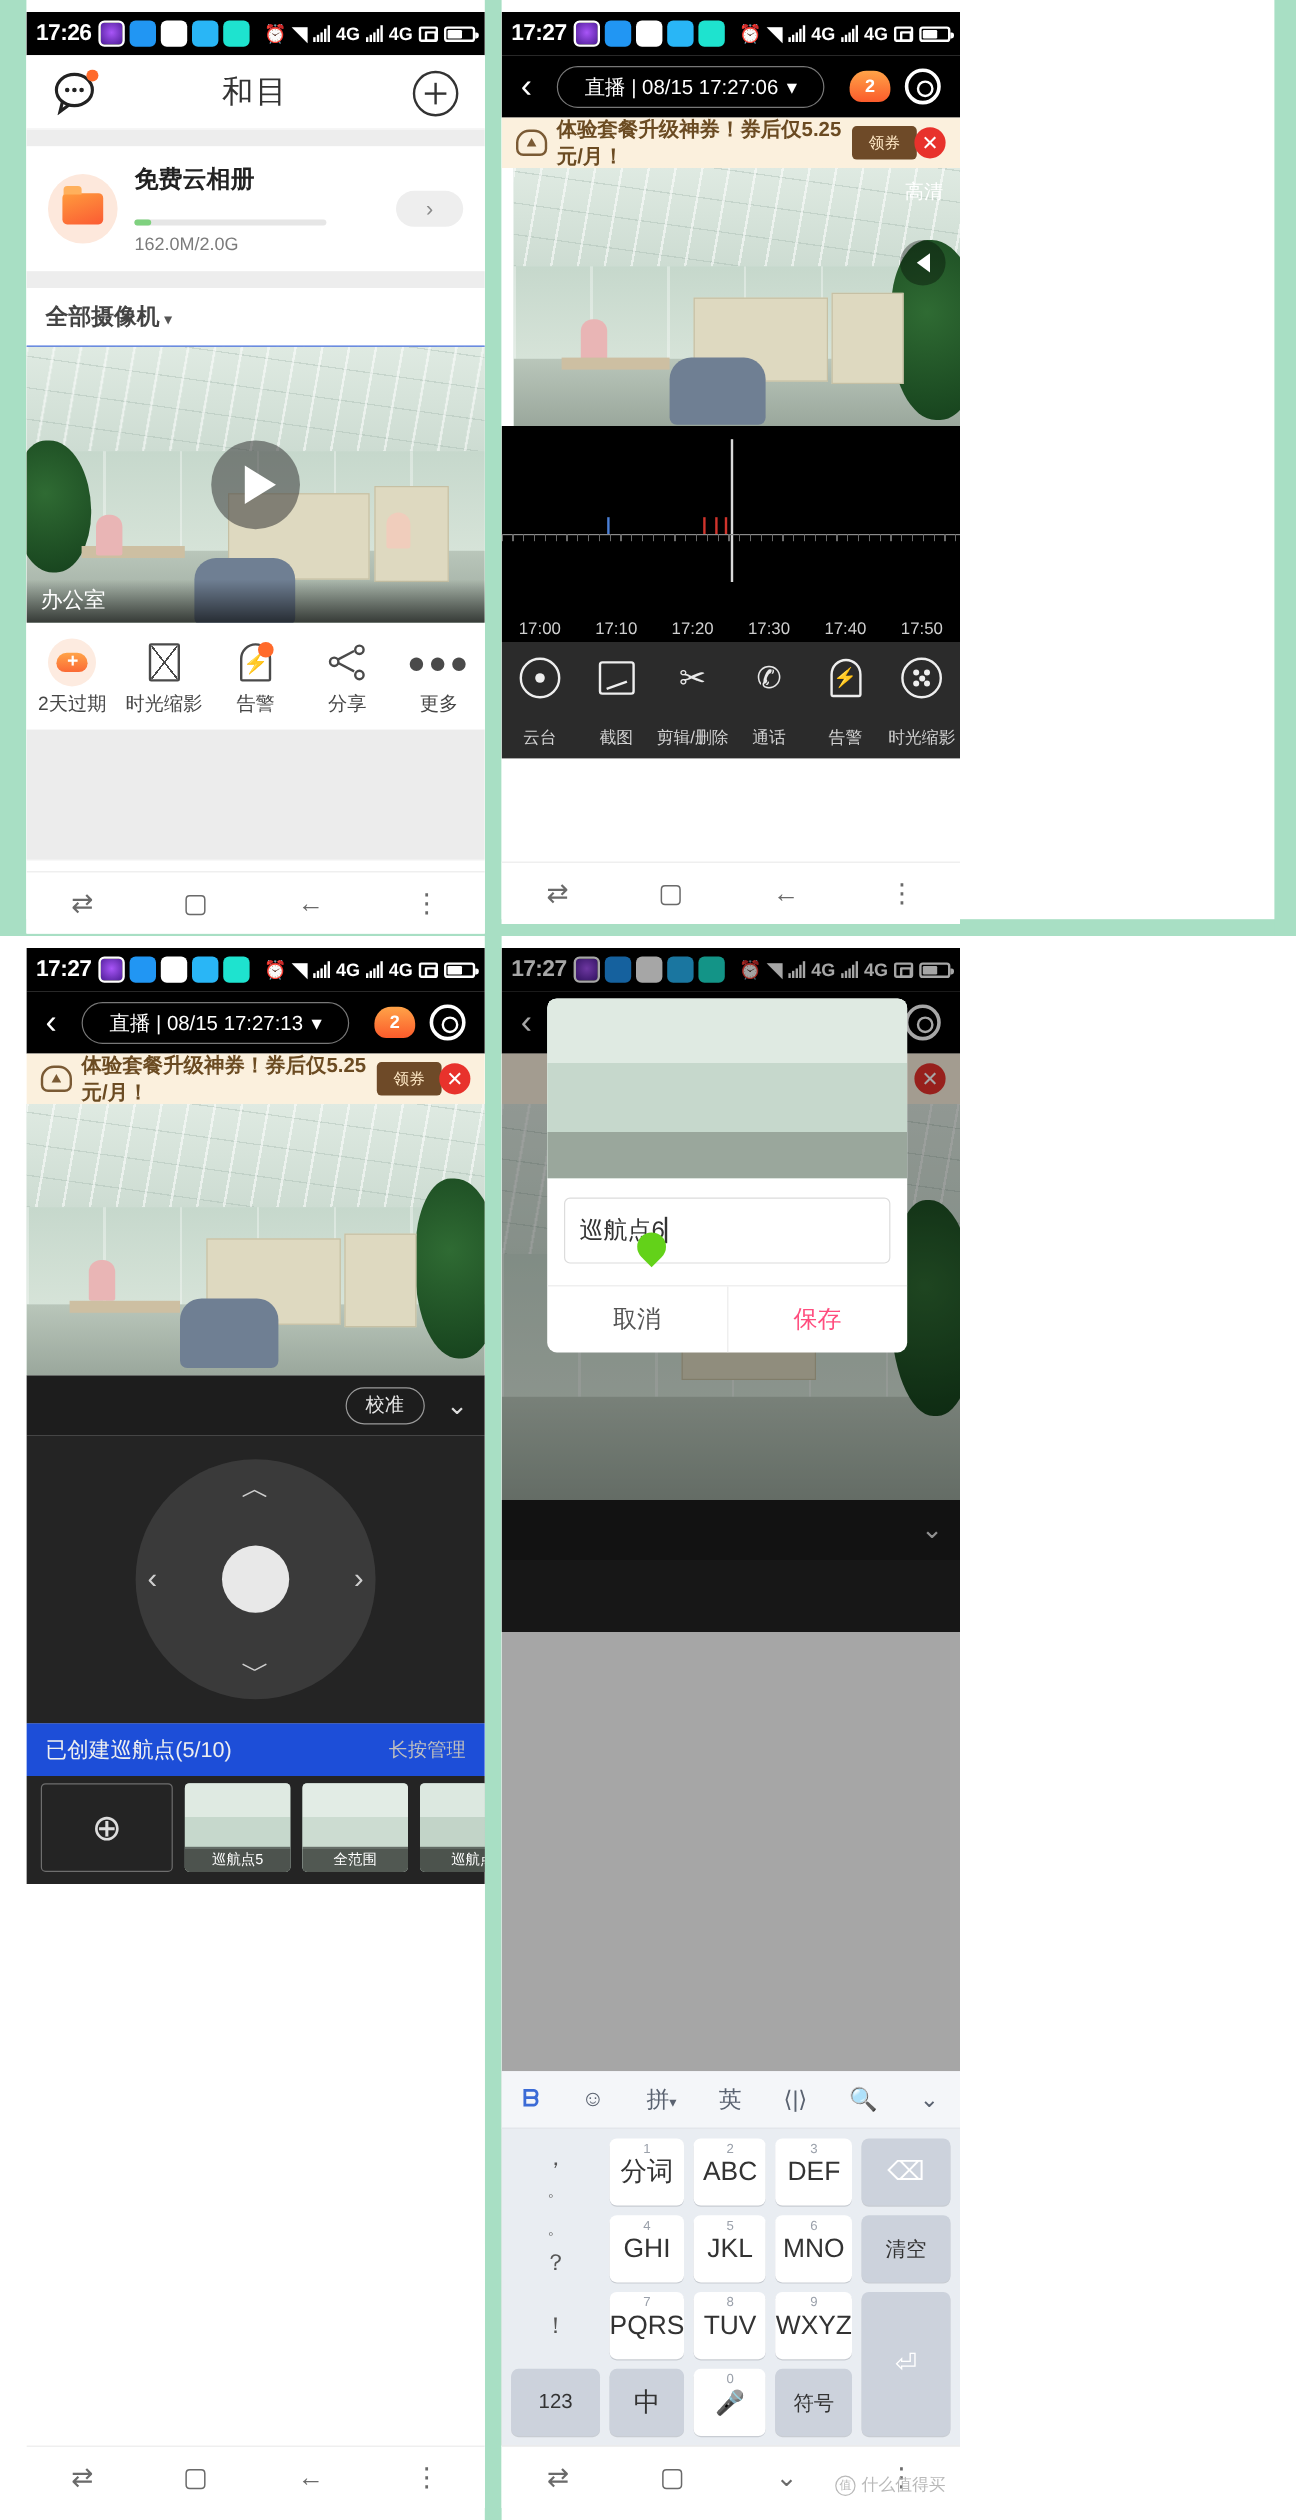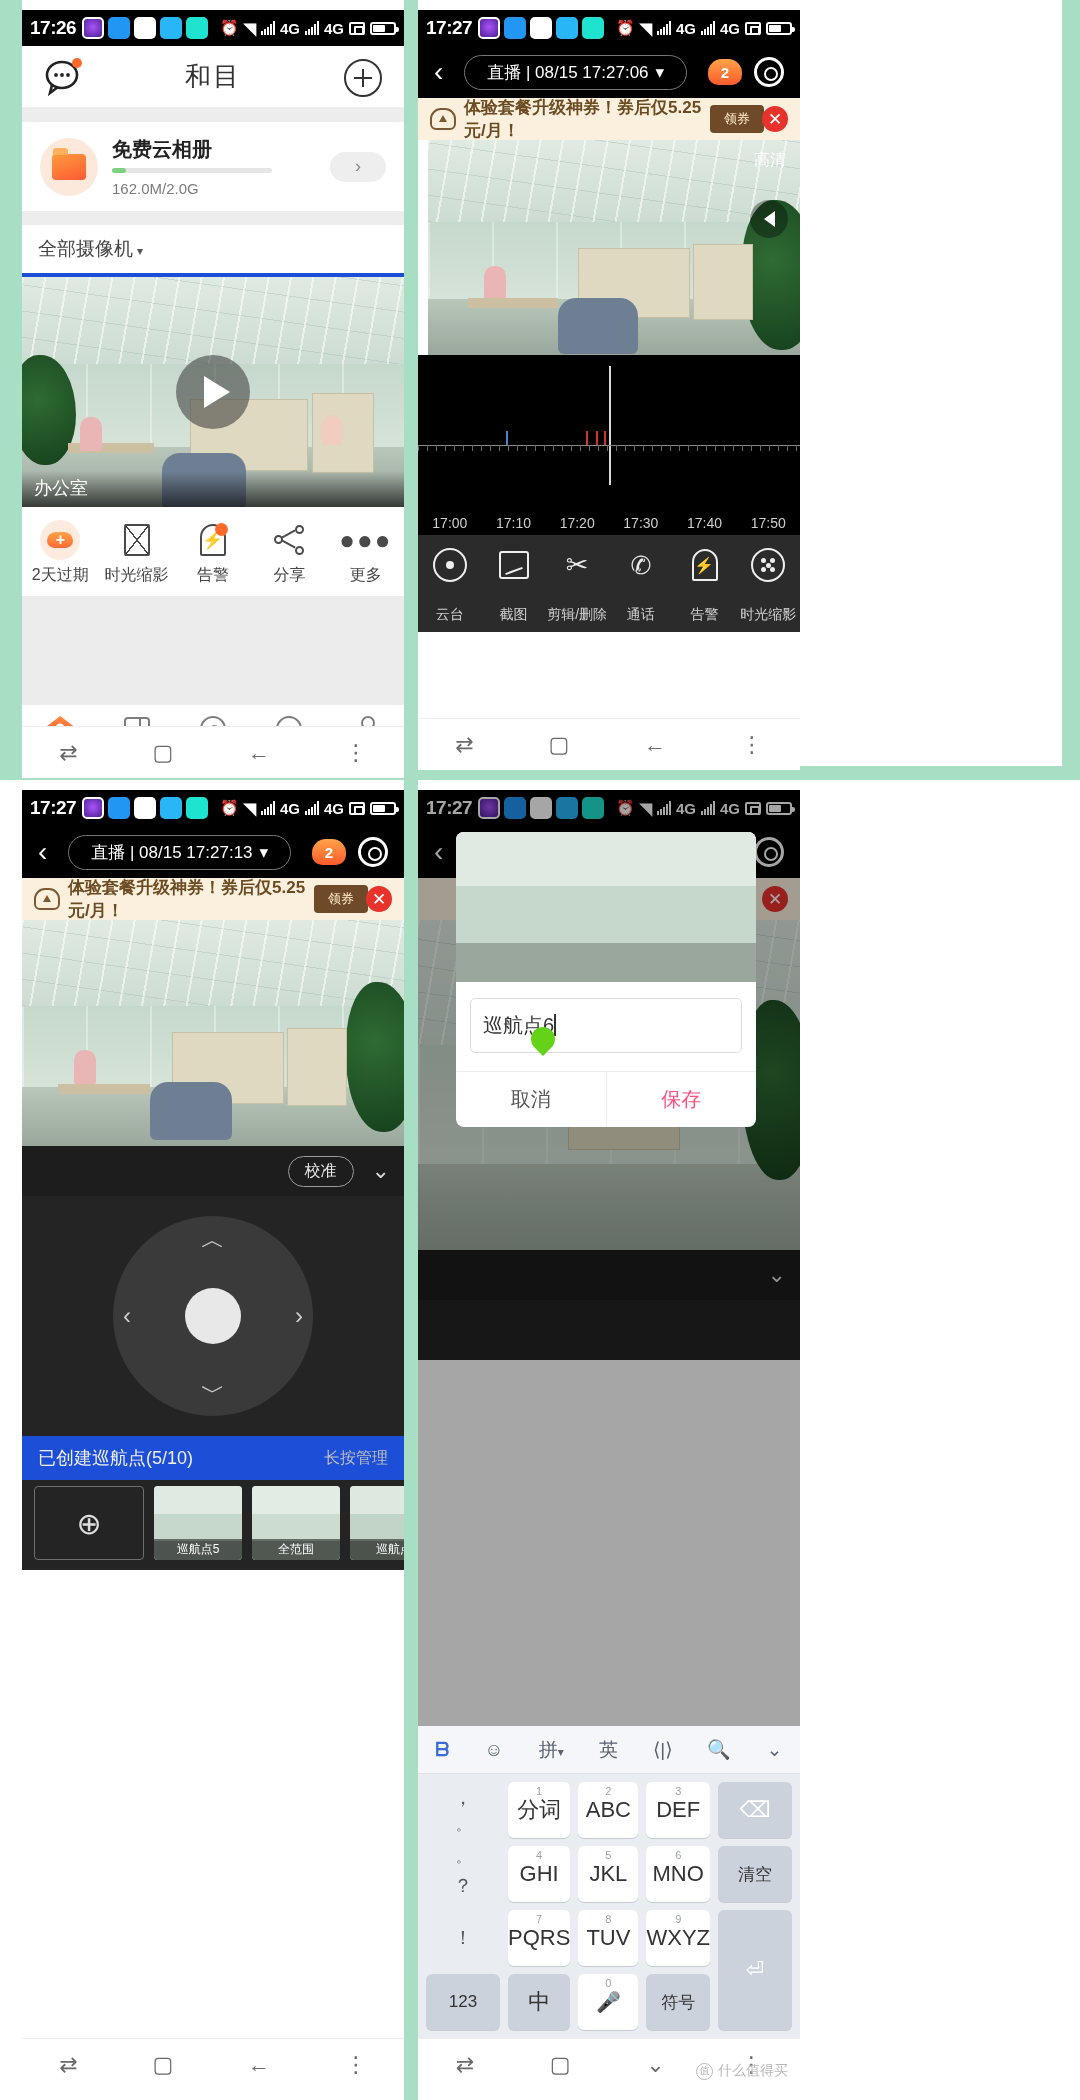--- a/index.html
+++ b/index.html
@@ -38,26 +38,26 @@
   .plus-ic{position:absolute;right:22px;top:13px;width:38px;height:38px;border:2.5px solid #333;border-radius:50%;}
   .plus-ic:before,.plus-ic:after{content:"";position:absolute;background:#333;}
   .plus-ic:before{left:50%;top:8px;bottom:8px;width:2.5px;margin-left:-1.2px;}
   .plus-ic:after{top:50%;left:8px;right:8px;height:2.5px;margin-top:-1.2px;}
   .graybar{height:14px;background:#ededed;}
   .cloud-row{display:flex;align-items:center;padding:14px 18px;background:#fff;}
   .cloud-ic{width:58px;height:58px;border-radius:50%;background:#fde8dc;display:flex;align-items:center;justify-content:center;flex:none;}
   .folder{width:34px;height:26px;background:linear-gradient(160deg,#ff9b3d,#fb5b33);border-radius:4px;position:relative;}
   .folder:before{content:"";position:absolute;top:-6px;left:1px;width:15px;height:7px;background:#ffb05c;border-radius:3px 3px 0 0;}
   .cloud-txt{flex:1;margin-left:14px;}
-  .cloud-name{font-size:20px;color:#222;font-weight:bold;margin-bottom:5px;}
+  .cloud-name{font-size:20px;color:#222;font-weight:bold;margin-bottom:20px;}
   .bar{height:5px;background:#e6e6e6;border-radius:3px;width:160px;position:relative;}
   .bar i{position:absolute;left:0;top:0;bottom:0;width:9%;background:#7fd17f;border-radius:3px;}
   .cloud-size{font-size:15px;color:#7b7b7b;margin-top:7px;}
   .chev-btn{width:56px;height:30px;background:#eeeeee;border-radius:15px;display:flex;align-items:center;justify-content:center;color:#8a8a8a;font-size:18px;}
-  .cam-filter{padding:11px 16px;font-size:19px;color:#444;font-weight:normal;border-bottom:4px solid #1d4ed8;}
+  .cam-filter{padding:11px 16px;font-size:19px;color:#444;font-weight:bold;border-bottom:1px solid #1d4ed8;}
   .cam-filter span.car{font-size:12px;color:#555;margin-left:4px;}
 
   
   .cam{position:relative;overflow:hidden;background:#cfe0d6;}
   .cam .ceil{position:absolute;left:0;right:0;top:0;height:38%;background:linear-gradient(#dfeae2,#cddcd2);}
   .cam .ceil:before{content:"";position:absolute;inset:0;
     background:repeating-linear-gradient(100deg,rgba(255,255,255,.55) 0 2px,transparent 2px 22px),
                repeating-linear-gradient(8deg,rgba(160,180,170,.35) 0 1px,transparent 1px 26px);}
   .cam .wall{position:absolute;left:0;right:0;top:38%;bottom:26%;background:linear-gradient(#c6d8cc,#d6e3d8);}
   .cam .wall:before{content:"";position:absolute;inset:0;background:repeating-linear-gradient(90deg,rgba(255,255,255,.35) 0 2px,transparent 2px 64px);}

